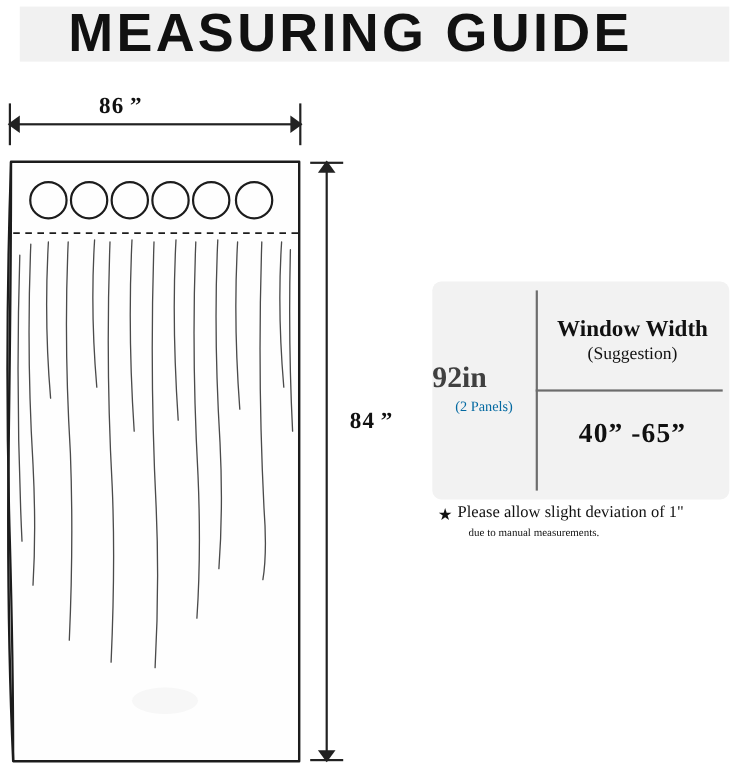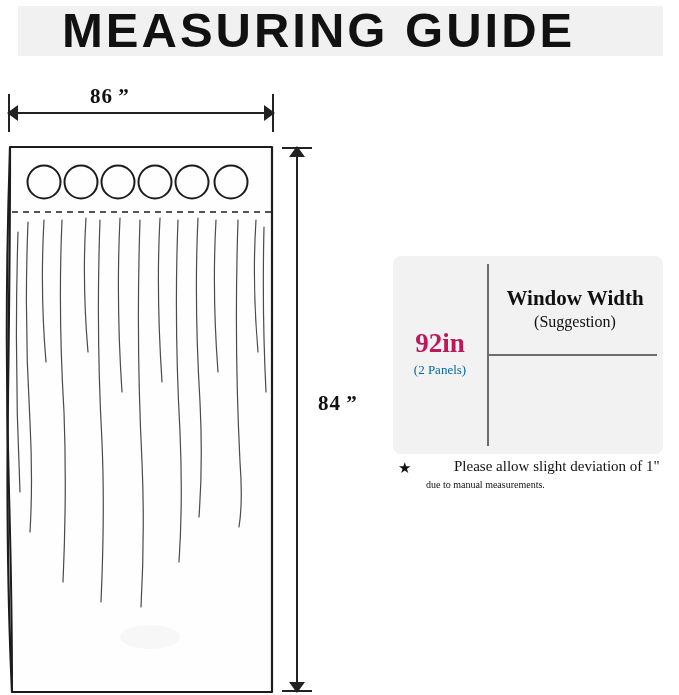--- a/index.html
+++ b/index.html
@@ -149,21 +149,21 @@
     position: absolute;
     left: 282px;
     top: 628px;
     width: 30px;
     height: 2px;
     background: #222;
   }
   #height-label {
     position: absolute;
     left: 318px;
-    top: 329px;
+    top: 308px;
     font-size: 21px;
     font-weight: bold;
     font-family: "Liberation Serif", serif;
     color: #111;
     letter-spacing: 1px;
   }
 
   #curtain-svg {
     position: absolute;
     left: 0;
@@ -194,25 +194,24 @@
     top: 98px;
     width: 170px;
     height: 2px;
     background: #6d6d6d;
   }
   #size-value {
     position: absolute;
     left: 0;
     top: 72px;
     width: 94px;
-    text-align: center;
     font-size: 27px;
     font-weight: bold;
     font-family: "Liberation Serif", serif;
-    color: #be185d;
+    color: #404040;
   }
   #size-panels {
     position: absolute;
     left: 0;
     top: 106px;
     width: 94px;
     text-align: center;
     font-size: 13px;
     font-family: "Liberation Serif", serif;
     color: #0369a1;
@@ -266,21 +265,20 @@
     color: #111;
   }
   #note-line1 {
     position: absolute;
     left: 23px;
     top: 0px;
     font-size: 15px;
     font-family: "Liberation Serif", serif;
     color: #111;
     white-space: nowrap;
-    margin-left: 38px;
   }
   #note-line2 {
     position: absolute;
     left: 33px;
     top: 21px;
     font-size: 10px;
     font-family: "Liberation Serif", serif;
     color: #111;
     white-space: nowrap;
   }
@@ -342,19 +340,20 @@
   <div id="height-label">84 ”</div>
 </div>
 
 <div id="info-card">
   <div id="card-vline"></div>
   <div id="card-hline"></div>
   <div id="size-value">92in</div>
   <div id="size-panels">(2 Panels)</div>
   <div id="window-width-sub">(Suggestion)</div>
   <div id="window-width-title">Window Width</div>
+  <div id="window-width-range">40” -65”</div>
 </div>
 
 <div id="note">
   <div id="note-star">★</div>
   <div id="note-line1">Please allow slight deviation of 1"</div>
   <div id="note-line2">due to manual measurements.</div>
 </div>
 
 </body></html>

